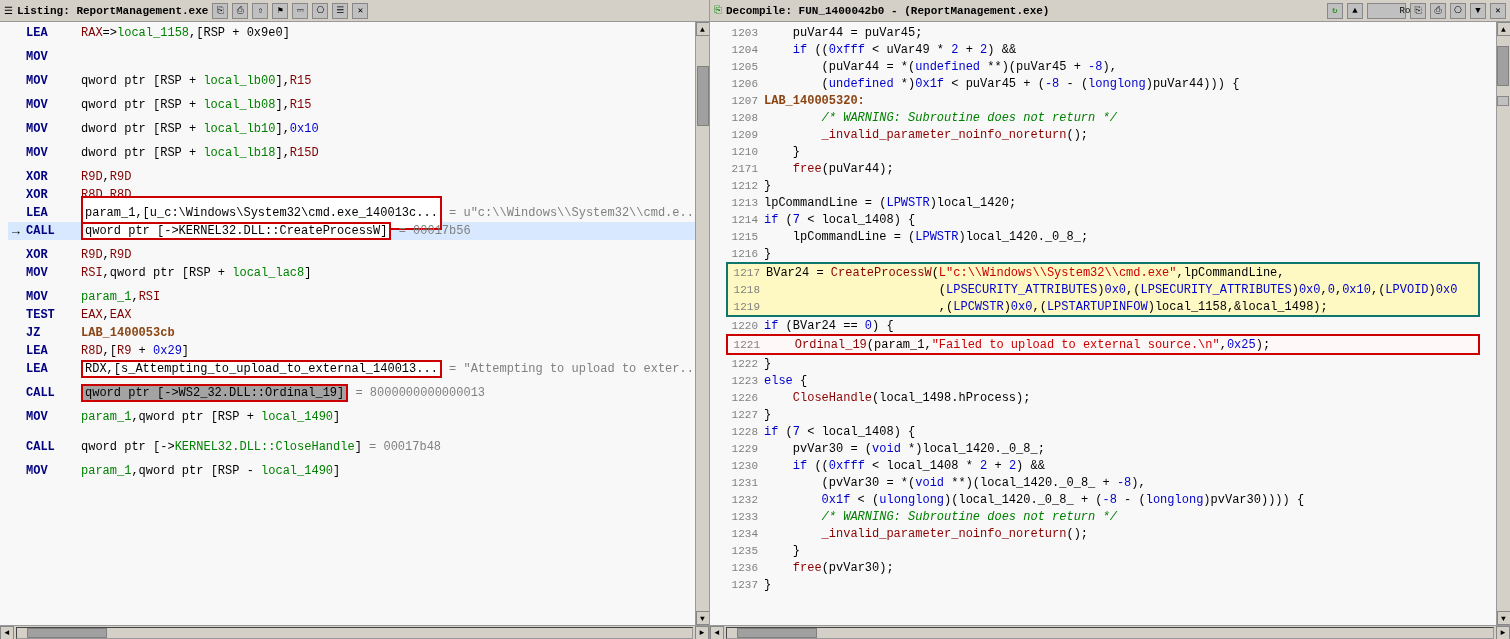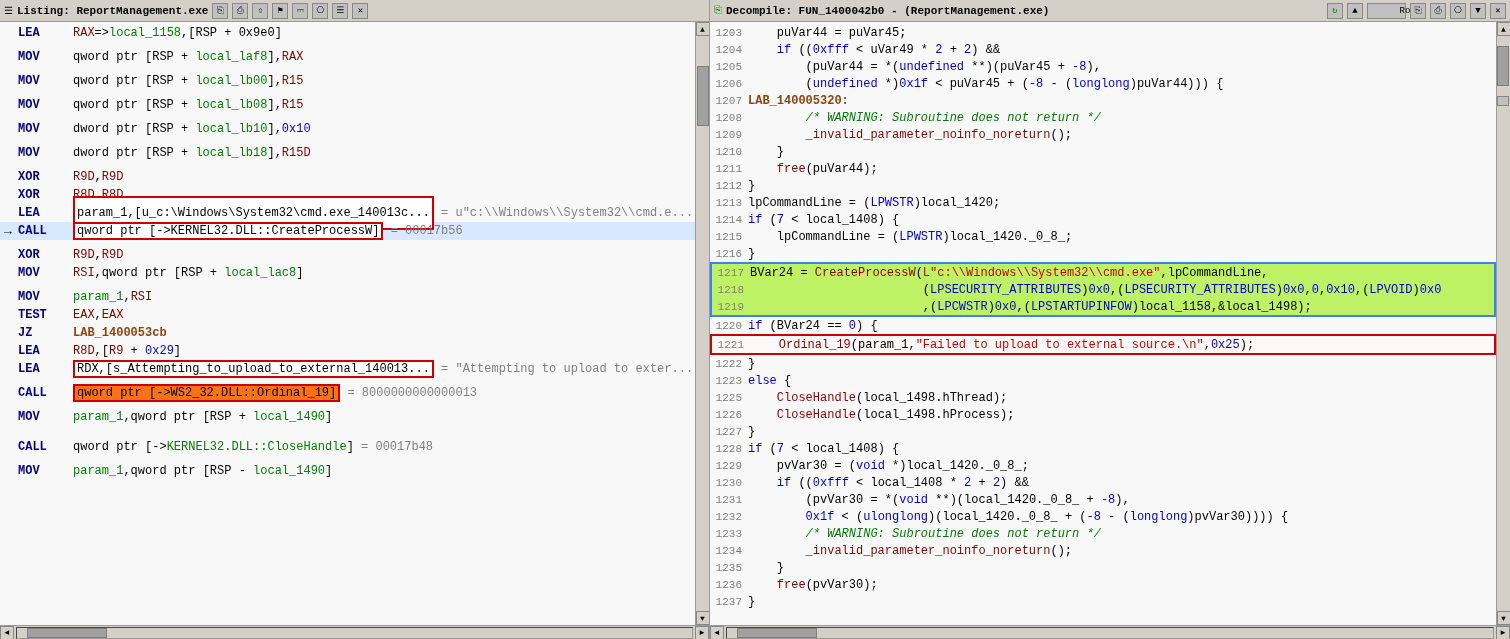--- a/index.html
+++ b/index.html
@@ -47,20 +47,21 @@
       cursor: pointer;
     }
     .code-area {
       flex: 1;
       overflow: hidden;
       position: relative;
       background: #f8f8f8;
     }
     .code-lines {
       padding: 2px 0;
+      margin-left: 8px;
     }
     .code-line {
       display: flex;
       align-items: center;
       height: 18px;
       padding: 0 4px;
       white-space: nowrap;
     }
     .code-line.current {
       background: #e8e8ff;
@@ -120,21 +121,21 @@
     
     .right-panel {
       flex: 1;
       display: flex;
       flex-direction: column;
       background: #f8f8f8;
     }
     .decompile-code {
       flex: 1;
       overflow: hidden;
-      padding: 2px 0;
+      padding: 2px 16px;
       font-size: 12px;
       position: relative;
     }
     .dc-line {
       display: flex;
       height: 17px;
       align-items: center;
       white-space: nowrap;
     }
     .line-num {
@@ -218,21 +219,20 @@
           <span class="arrow-indicator"></span>
           <span class="mnemonic" style="color:#000080;font-weight:bold;">LEA</span>
           <span class="operand"><span class="reg">RAX</span>=&gt;<span class="mem">local_1158</span>,[RSP + 0x9e0]</span>
         </div>
 
         <div class="code-line" style="height:6px;"></div>
 
         <div class="code-line">
           <span class="arrow-indicator"></span>
           <span class="mnemonic" style="color:#000080;font-weight:bold;">MOV</span>
-          <span class="operand">qword ptr [RSP + <span class="mem">local_laf8</span>],<span class="reg">RAX</span></span>
         </div>
 
         <div class="code-line" style="height:6px;"></div>
 
         <div class="code-line">
           <span class="arrow-indicator"></span>
           <span class="mnemonic" style="color:#000080;font-weight:bold;">MOV</span>
           <span class="operand">qword ptr [RSP + <span class="mem">local_lb00</span>],<span class="reg">R15</span></span>
         </div>
 
@@ -340,21 +340,21 @@
             <span class="comment"> = "Attempting to upload to exter...</span>
           </span>
         </div>
 
         <div class="code-line" style="height:6px;"></div>
 
         <div class="code-line">
           <span class="arrow-indicator"></span>
           <span class="mnemonic call" style="color:#000080;font-weight:bold;">CALL</span>
           <span class="operand">
-            <span style="border:2px solid #cc0000; padding:0 2px; display:inline-block; background:#f97316;">qword ptr [-&gt;WS2_32.DLL::Ordinal_19]</span>
+            <span style="border:2px solid #cc0000; padding:0 2px; display:inline-block; background:#a3a3a3;">qword ptr [-&gt;WS2_32.DLL::Ordinal_19]</span>
             <span class="comment"> = 8000000000000013</span>
           </span>
         </div>
 
         <div class="code-line" style="height:6px;"></div>
 
         <div class="code-line">
           <span class="arrow-indicator"></span>
           <span class="mnemonic" style="color:#000080;font-weight:bold;">MOV</span>
           <span class="operand"><span class="mem">param_1</span>,qword ptr [RSP + <span class="mem">local_1490</span>]</span>
@@ -438,21 +438,21 @@
         </div>
         <div class="dc-line">
           <span class="line-num">1209</span>
           <span class="dc-code">&nbsp;&nbsp;&nbsp;&nbsp;&nbsp;&nbsp;&nbsp;&nbsp;<span class="fn">_invalid_parameter_noinfo_noreturn</span>();</span>
         </div>
         <div class="dc-line">
           <span class="line-num">1210</span>
           <span class="dc-code">&nbsp;&nbsp;&nbsp;&nbsp;}</span>
         </div>
         <div class="dc-line">
-          <span class="line-num">1211</span>
+          <span class="line-num">2171</span>
           <span class="dc-code">&nbsp;&nbsp;&nbsp;&nbsp;<span class="fn">free</span>(<span class="var">puVar44</span>);</span>
         </div>
         <div class="dc-line">
           <span class="line-num">1212</span>
           <span class="dc-code">}</span>
         </div>
         <div class="dc-line">
           <span class="line-num">1213</span>
           <span class="dc-code"><span class="var">lpCommandLine</span> = (<span class="kw">LPWSTR</span>)<span class="var">local_1420</span>;</span>
         </div>
@@ -462,21 +462,21 @@
         </div>
         <div class="dc-line">
           <span class="line-num">1215</span>
           <span class="dc-code">&nbsp;&nbsp;&nbsp;&nbsp;<span class="var">lpCommandLine</span> = (<span class="kw">LPWSTR</span>)<span class="var">local_1420</span>.<span class="var">_0_8_</span>;</span>
         </div>
         <div class="dc-line">
           <span class="line-num">1216</span>
           <span class="dc-code">}</span>
         </div>
 
-        <div style="border:2px solid #3b82f6; margin:0 0 0 0; background:#bef264;">
+        <div style="border:2px solid #0f766e; margin:0 0 0 0; background:#fef9c3;">
           <div class="dc-line">
             <span class="line-num">1217</span>
             <span class="dc-code"><span class="var">BVar24</span> = <span class="fn">CreateProcessW</span>(<span class="str">L"c:\\Windows\\System32\\cmd.exe"</span>,<span class="var">lpCommandLine</span>,</span>
           </div>
           <div class="dc-line">
             <span class="line-num">1218</span>
             <span class="dc-code">&nbsp;&nbsp;&nbsp;&nbsp;&nbsp;&nbsp;&nbsp;&nbsp;&nbsp;&nbsp;&nbsp;&nbsp;&nbsp;&nbsp;&nbsp;&nbsp;&nbsp;&nbsp;&nbsp;&nbsp;&nbsp;&nbsp;&nbsp;&nbsp;(<span class="kw">LPSECURITY_ATTRIBUTES</span>)<span class="num">0x0</span>,(<span class="kw">LPSECURITY_ATTRIBUTES</span>)<span class="num">0x0</span>,<span class="num">0</span>,<span class="num">0x10</span>,(<span class="kw">LPVOID</span>)<span class="num">0x0</span></span>
           </div>
           <div class="dc-line">
             <span class="line-num">1219</span>
@@ -500,24 +500,20 @@
           <span class="line-num">1222</span>
           <span class="dc-code">}</span>
         </div>
         <div class="dc-line">
           <span class="line-num">1223</span>
           <span class="dc-code"><span class="kw">else</span> {</span>
         </div>
 
 
         <div class="dc-line">
-          <span class="line-num">1225</span>
-          <span class="dc-code">&nbsp;&nbsp;&nbsp;&nbsp;<span class="fn">CloseHandle</span>(<span class="var">local_1498</span>.<span class="var">hThread</span>);</span>
-        </div>
-        <div class="dc-line">
           <span class="line-num">1226</span>
           <span class="dc-code">&nbsp;&nbsp;&nbsp;&nbsp;<span class="fn">CloseHandle</span>(<span class="var">local_1498</span>.<span class="var">hProcess</span>);</span>
         </div>
         <div class="dc-line">
           <span class="line-num">1227</span>
           <span class="dc-code">}</span>
         </div>
         <div class="dc-line">
           <span class="line-num">1228</span>
           <span class="dc-code"><span class="kw">if</span> (<span class="num">7</span> &lt; <span class="var">local_1408</span>) {</span>

